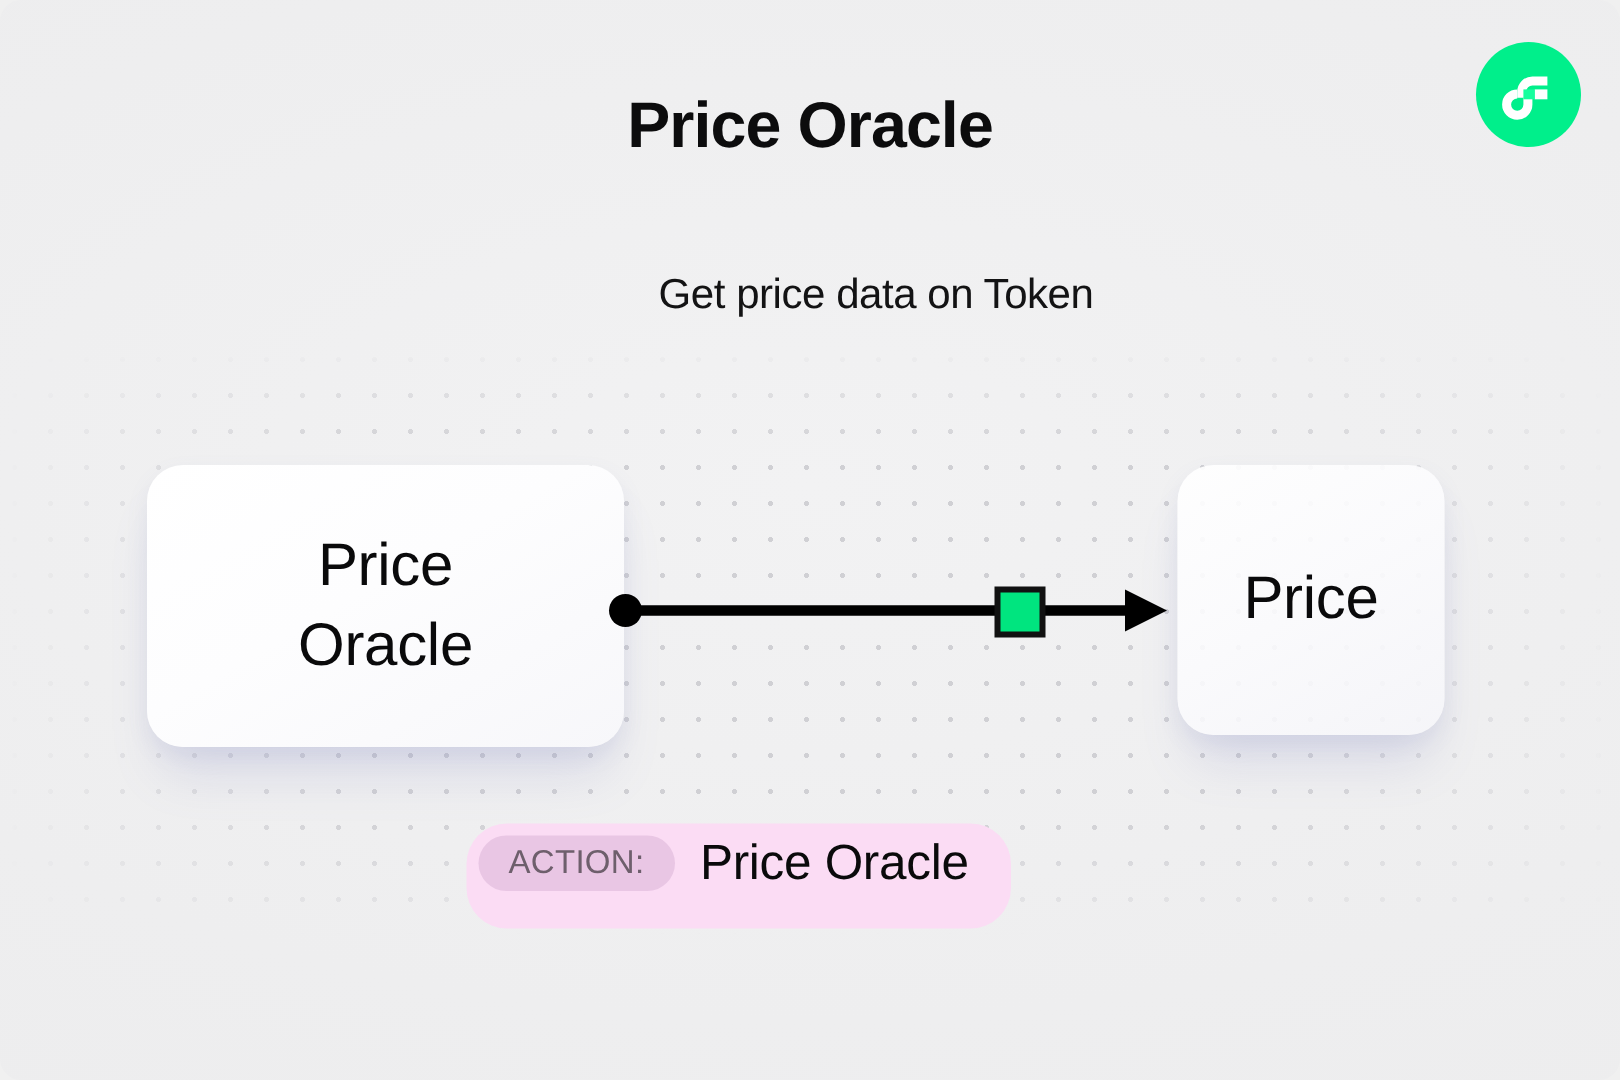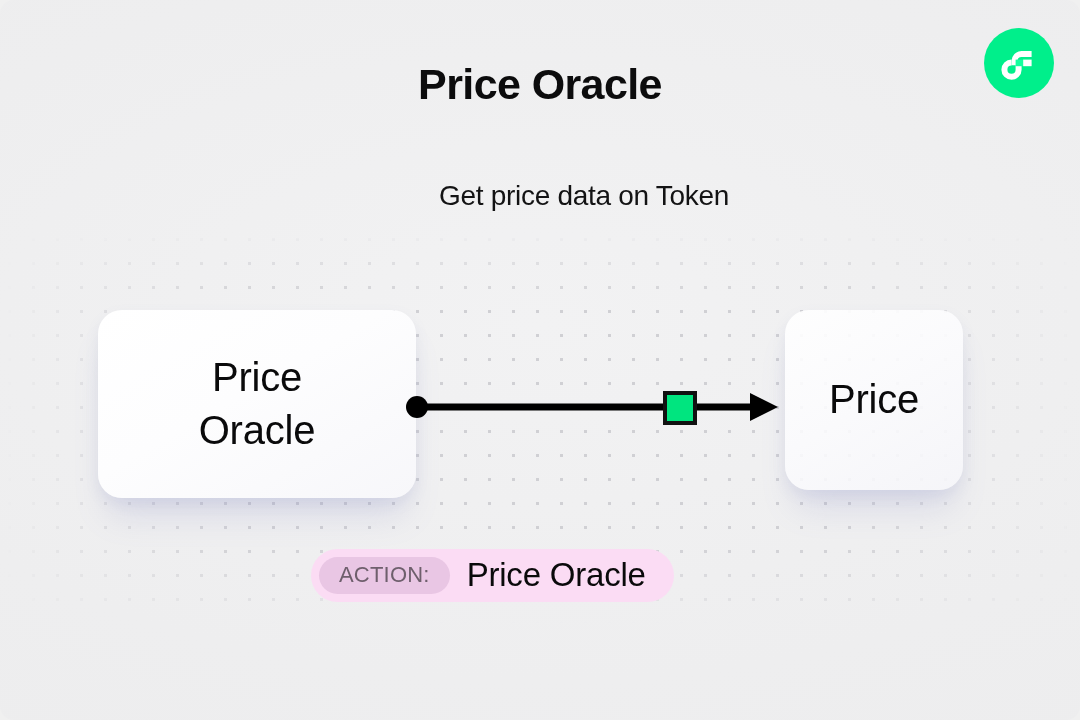--- a/index.html
+++ b/index.html
@@ -140,21 +140,21 @@
     height: 64px;
     pointer-events: none;
   }
 
   
   #action-pill {
     position: absolute;
     left: 311px;
     top: 549px;
     height: 53px;
-    padding: 0 28px 0 8px;
+    padding: 0 28px 17px 8px;
     border-radius: 27px;
     background: #fbdcf4;
     display: flex;
     align-items: center;
     gap: 17px;
   }
   #action-tag {
     background: #e9c6e4;
     color: #6e5f6c;
     border-radius: 22px;

